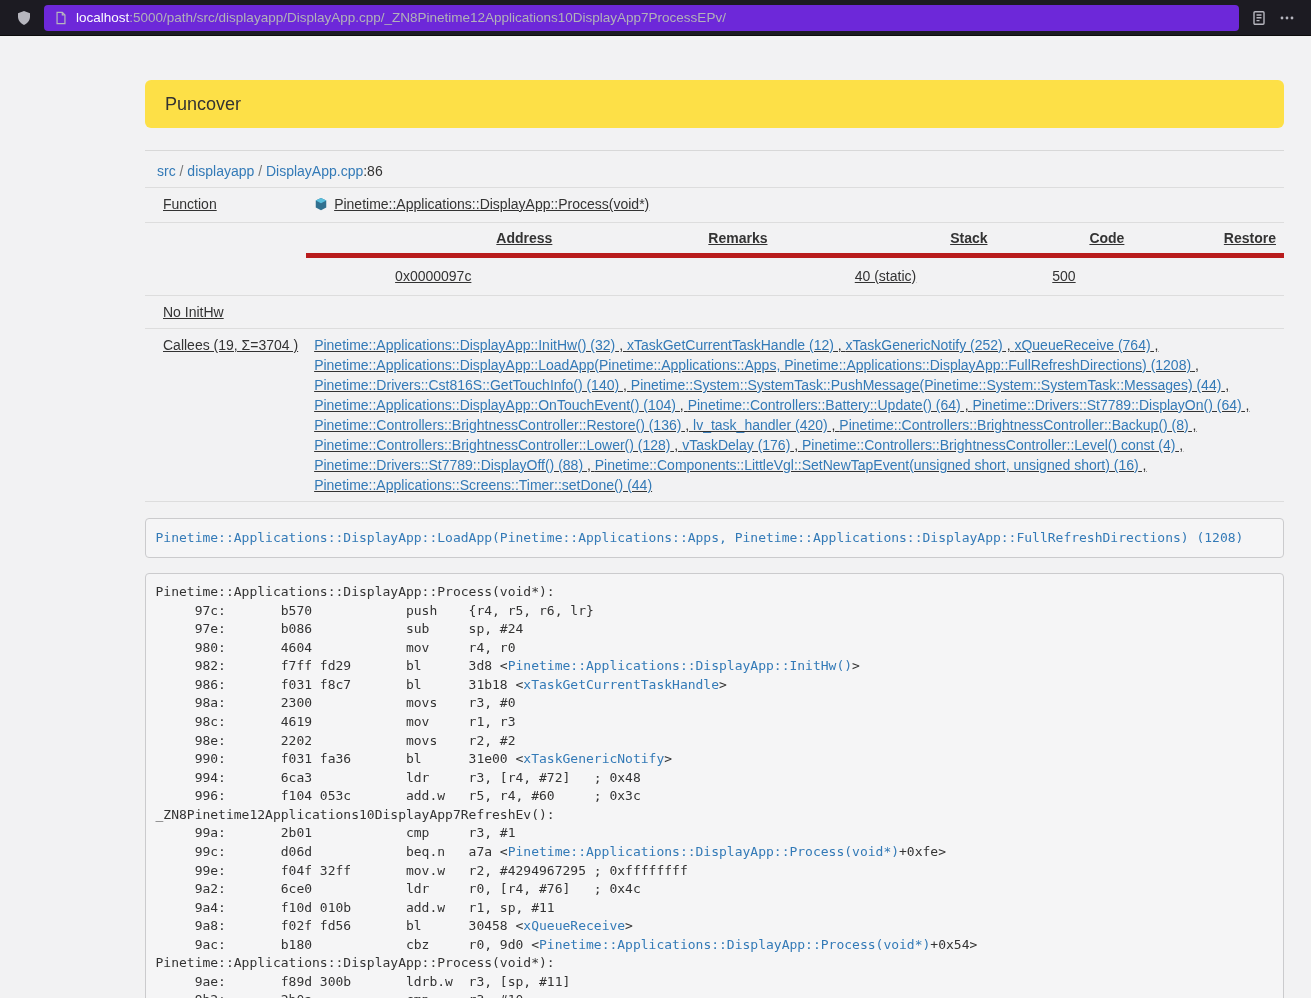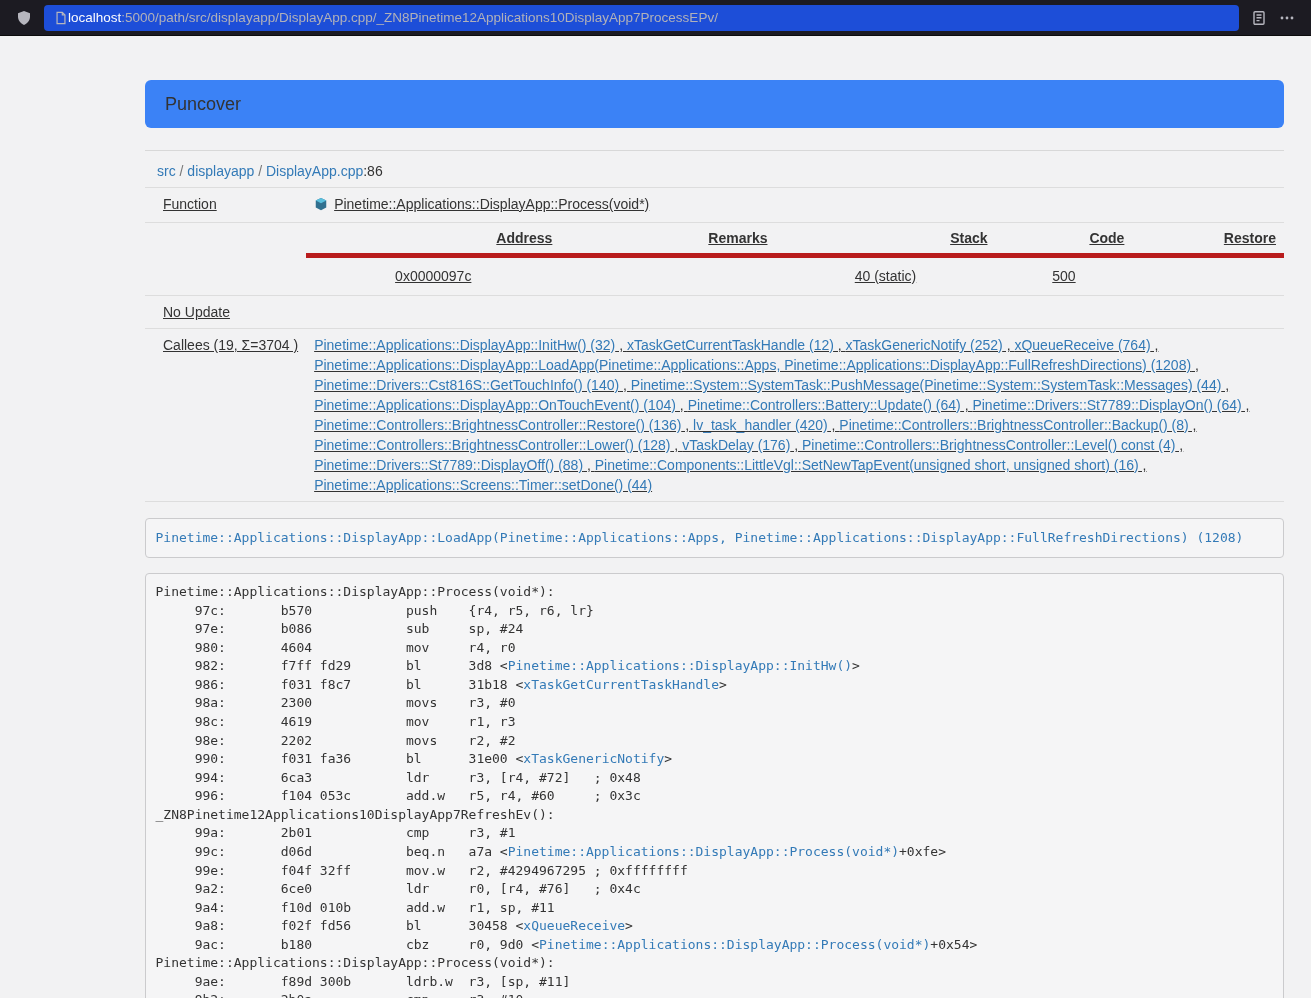--- a/index.html
+++ b/index.html
@@ -15,34 +15,34 @@
     height:36px; background:#1c1b22; border-bottom:1px solid #0c0c0d;
     display:flex; align-items:center; padding:0 10px;
   }
   .icon-btn {
     width:28px; height:28px; flex:none; border-radius:4px;
     display:flex; align-items:center; justify-content:center;
     color:#b6b6be; cursor:pointer;
   }
   .url-bar {
     flex:1; height:26px; margin:0 6px; min-width:0; overflow:hidden;
-    background:#1d4ed8; border-radius:4px;
-    display:flex; align-items:center; padding:0 10px; 
+    background:#6d28d9; border-radius:4px;
+    display:flex; align-items:center; padding:0 10px; gap:8px;
   }
   .page-ico { color:#b6b6be; display:flex; align-items:center; flex:none; }
   .url-text { white-space:nowrap; font-size:13.5px; overflow:hidden; }
   .url-host { color:#fbfbfe; }
   .url-rest { color:#b1b1b9; }
 
   
   .page { padding-top:44px; }
   .container { width:1139px; margin-left:145px; }
 
   .jumbotron {
-    background:#3b82f6; border-radius:6px; height:48px;
+    background:#fde047; border-radius:6px; height:48px;
     display:flex; align-items:center; padding:0 20px; margin-bottom:22px;
   }
   .jumbotron .title { font-size:18px; color:#333; }
 
   hr.divider { border:0; border-top:1px solid #d8d8d8; margin:20px 0 10px; }
 
   .breadcrumb { margin:0 12px 6px; line-height:20px; }
   .breadcrumb .sep { color:#777; }
 
   a.link { color:#337ab7; text-decoration:none; cursor:pointer; }
@@ -162,21 +162,21 @@
                   <td>40 (static)</td>
                   <td>500</td>
                   <td></td>
                 </tr>
               </tbody>
             </table>
           </td>
         </tr>
 
         <tr>
-          <td class="lbl" colspan="2">No Update</td>
+          <td class="lbl" colspan="2">No InitHw</td>
         </tr>
 
         <tr>
           <td class="lbl">Callees (19, Σ=3704 )</td>
           <td class="callees"><a class="link">Pinetime::Applications::DisplayApp::InitHw() (32)</a> , <a class="link">xTaskGetCurrentTaskHandle (12)</a> , <a class="link">xTaskGenericNotify (252)</a> , <a class="link">xQueueReceive (764)</a> , <a class="link">Pinetime::Applications::DisplayApp::LoadApp(Pinetime::Applications::Apps, Pinetime::Applications::DisplayApp::FullRefreshDirections) (1208)</a> , <a class="link">Pinetime::Drivers::Cst816S::GetTouchInfo() (140)</a> , <a class="link">Pinetime::System::SystemTask::PushMessage(Pinetime::System::SystemTask::Messages) (44)</a> , <a class="link">Pinetime::Applications::DisplayApp::OnTouchEvent() (104)</a> , <a class="link">Pinetime::Controllers::Battery::Update() (64)</a> , <a class="link">Pinetime::Drivers::St7789::DisplayOn() (64)</a> , <a class="link">Pinetime::Controllers::BrightnessController::Restore() (136)</a> , <a class="link">lv_task_handler (420)</a> , <a class="link">Pinetime::Controllers::BrightnessController::Backup() (8)</a> , <a class="link">Pinetime::Controllers::BrightnessController::Lower() (128)</a> , <a class="link">vTaskDelay (176)</a> , <a class="link">Pinetime::Controllers::BrightnessController::Level() const (4)</a> , <a class="link">Pinetime::Drivers::St7789::DisplayOff() (88)</a> , <a class="link">Pinetime::Components::LittleVgl::SetNewTapEvent(unsigned short, unsigned short) (16)</a> , <a class="link">Pinetime::Applications::Screens::Timer::setDone() (44)</a></td>
         </tr>
       </tbody>
     </table>
 
     <pre class="highlight-box"><a class="link">Pinetime::Applications::DisplayApp::LoadApp(Pinetime::Applications::Apps, Pinetime::Applications::DisplayApp::FullRefreshDirections) (1208)</a></pre>

